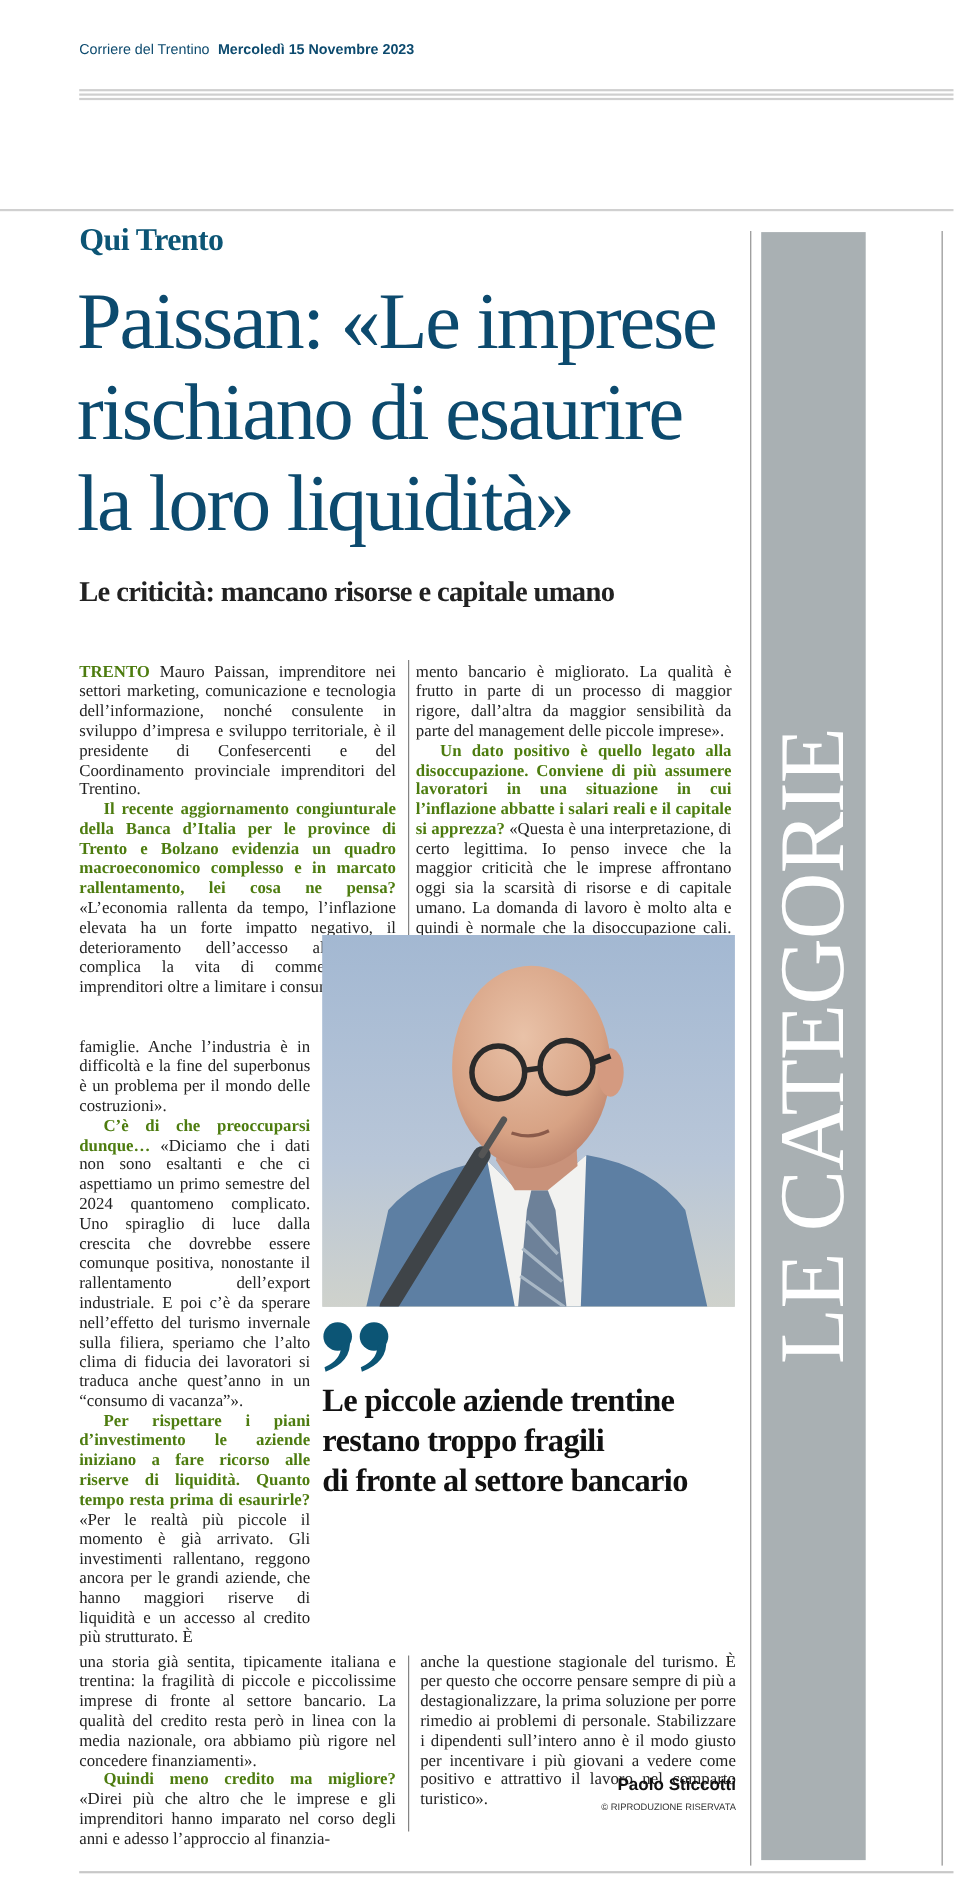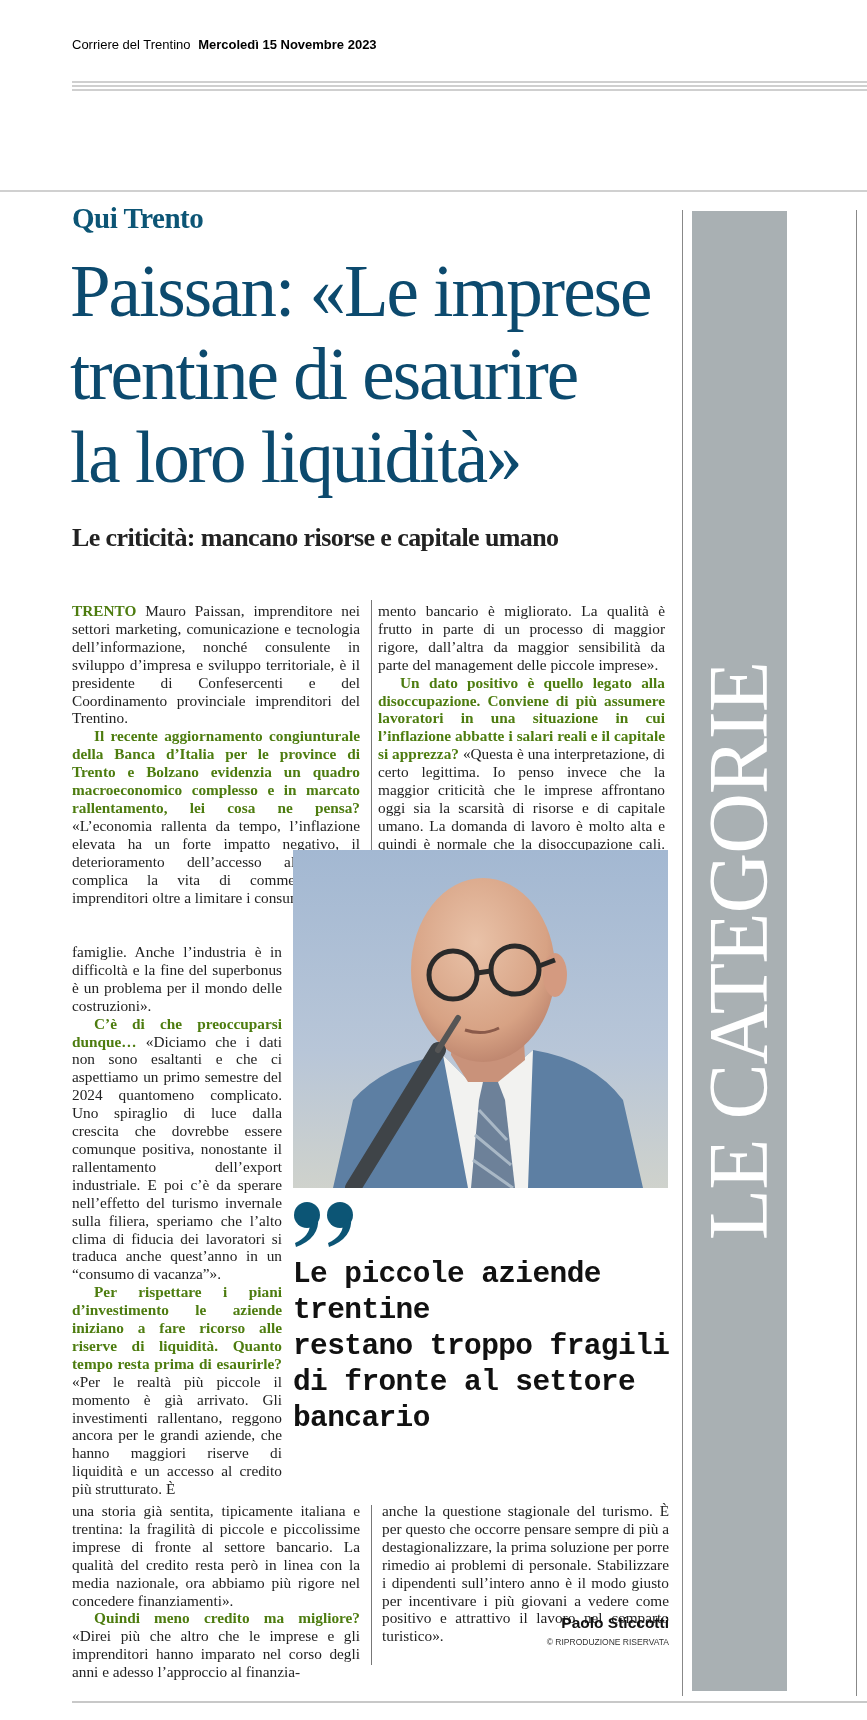--- a/index.html
+++ b/index.html
@@ -1,19 +1,19 @@
 <!DOCTYPE html>
 <html><head>
 <meta charset="utf-8">
 <style>
   html, body { margin: 0; padding: 0; background: #ffffff; }
   body { width: 867px; height: 1720px; position: relative; overflow: hidden; font-family: "DejaVu Serif", serif; color: #1a1a1a; }
   .abs { position: absolute; }
 
-  .masthead { left: 72px; top: 37px; font-family: "Liberation Sans", sans-serif; font-size: 13px; color: #000000; white-space: nowrap; }
+  .masthead { left: 72px; top: 37px; font-family: "Liberation Sans", sans-serif; font-size: 13px; color: #0c4a6e; white-space: nowrap; }
   .masthead .paper { font-weight: normal; }
   .masthead .date { font-weight: bold; margin-left: 4px; }
 
   .triple-rule { left: 72px; top: 81px; width: 795px; height: 11px; }
   .triple-rule div { height: 2px; background: #cfcfcf; margin-bottom: 2px; }
 
   .section-rule { left: 0; top: 190px; width: 867px; height: 2px; background: #d0d0d0; }
 
   .kicker { left: 72px; top: 202px; font-family: "Liberation Serif", serif; font-size: 29px; font-weight: bold; color: #0c5575; letter-spacing: -0.5px; white-space: nowrap; }
 
@@ -32,21 +32,21 @@
   .col-b { left: 378px; top: 602px; width: 287px; }
   .col-b-bottom { left: 382px; top: 1502px; width: 287px; }
 
   .col-divider { width: 1px; background: #777; }
   .div-top { left: 371px; top: 600px; height: 314px; }
   .div-bottom { left: 371px; top: 1505px; height: 160px; }
 
   .photo { left: 293px; top: 850px; width: 375px; height: 338px; overflow: hidden; background: linear-gradient(180deg, #9fb5d0 0%, #b5c5da 55%, #c8ccc8 100%); }
 
   .quote-mark { left: 292px; top: 1200px; width: 66px; height: 50px; }
-  .pullquote { left: 293px; top: 1256px; width: 380px; font-family: Liberation Mono, monospace; font-weight: bold; font-size: 29.5px; line-height: 36px; color: #111; letter-spacing: -0.6px; margin: 0; }
+  .pullquote { left: 293px; top: 1256px; width: 380px; font-family: Liberation Serif, serif; font-weight: bold; font-size: 29.5px; line-height: 36px; color: #111; letter-spacing: -0.6px; margin: 0; }
 
   .byline { right: 198px; top: 1614px; font-family: "Liberation Sans", sans-serif; font-weight: bold; font-size: 15.5px; color: #111; white-space: nowrap; }
   .copyright { right: 198px; top: 1637px; font-family: "Liberation Sans", sans-serif; font-size: 8.5px; color: #333; white-space: nowrap; }
 
   .side-rule-l { left: 682px; top: 210px; width: 1px; height: 1486px; background: #888; }
   .side-rule-r { left: 856px; top: 210px; width: 1px; height: 1486px; background: #888; }
   .side-band { left: 692px; top: 211px; width: 95px; height: 1480px; background: #a9b0b3; }
   .side-label { left: 692px; top: 211px; width: 95px; height: 1480px; display: flex; align-items: center; justify-content: center; }
   .side-label span { display: inline-block; transform: rotate(-90deg); white-space: nowrap; font-family: "Liberation Serif", serif; font-size: 84px; letter-spacing: -1px; color: #ffffff; line-height: 1; }
 
@@ -62,21 +62,21 @@
 <div class="abs triple-rule">
   <div></div>
     <div></div>
     <div></div>
 </div>
 <div class="abs section-rule"></div>
 
 <div class="abs kicker">Qui Trento</div>
 <h1 class="abs headline">
   <span>Paissan: «Le imprese</span><br>
-  <span>trentine di esaurire</span><br>
+  <span>rischiano di esaurire</span><br>
   <span>la loro liquidità»</span>
 </h1>
 <h2 class="abs subhead">Le criticità: mancano risorse e capitale umano</h2>
 
 <div class="abs body-text col-a">
   <p><b>TRENTO</b><span> Mauro Paissan, imprenditore nei settori marketing, comunicazione e tecnologia dell’informazione, nonché consulente in sviluppo d’impresa e sviluppo territoriale, è il presidente di Confesercenti e del Coordinamento provinciale imprenditori del Trentino.</span></p>
   <p class="indent"><b>Il recente aggiornamento congiunturale della Banca d’Italia per le province di Trento e Bolzano evidenzia un quadro macroeconomico complesso e in marcato rallentamento, lei cosa ne pensa?</b><span> «L’economia rallenta da tempo, l’inflazione elevata ha un forte impatto negativo, il deterioramento dell’accesso al credito complica la vita di commercianti e imprenditori oltre a limitare i consumi delle</span></p>
 </div>
 
 <div class="abs body-text col-a-narrow">

